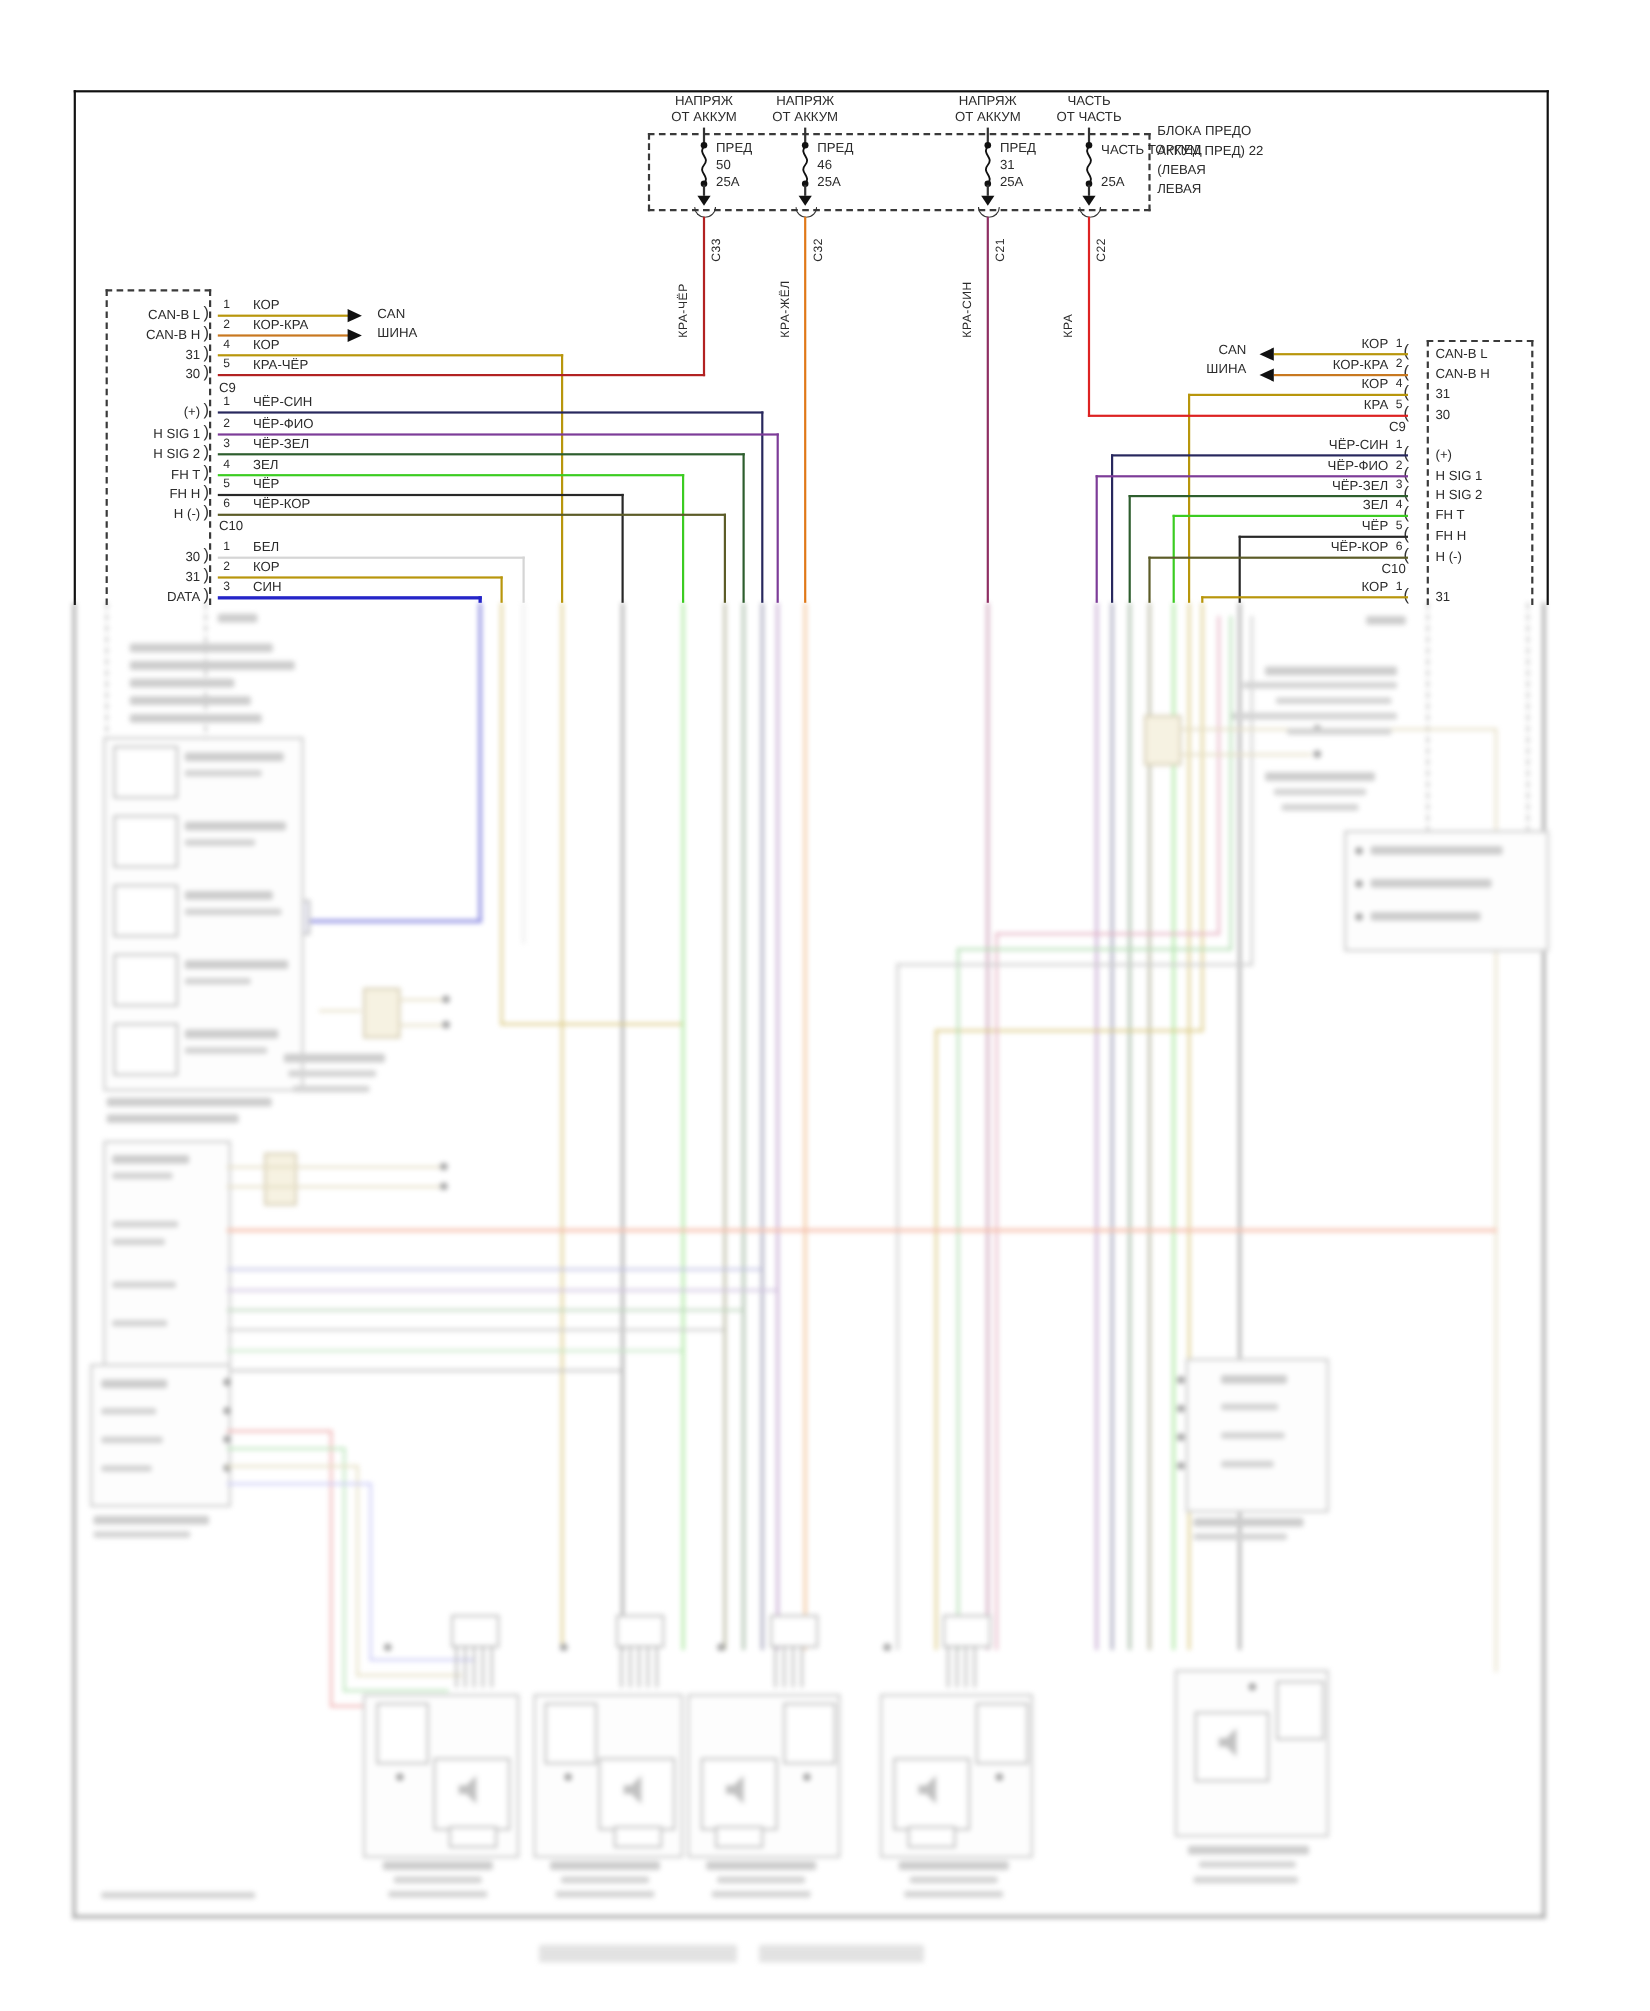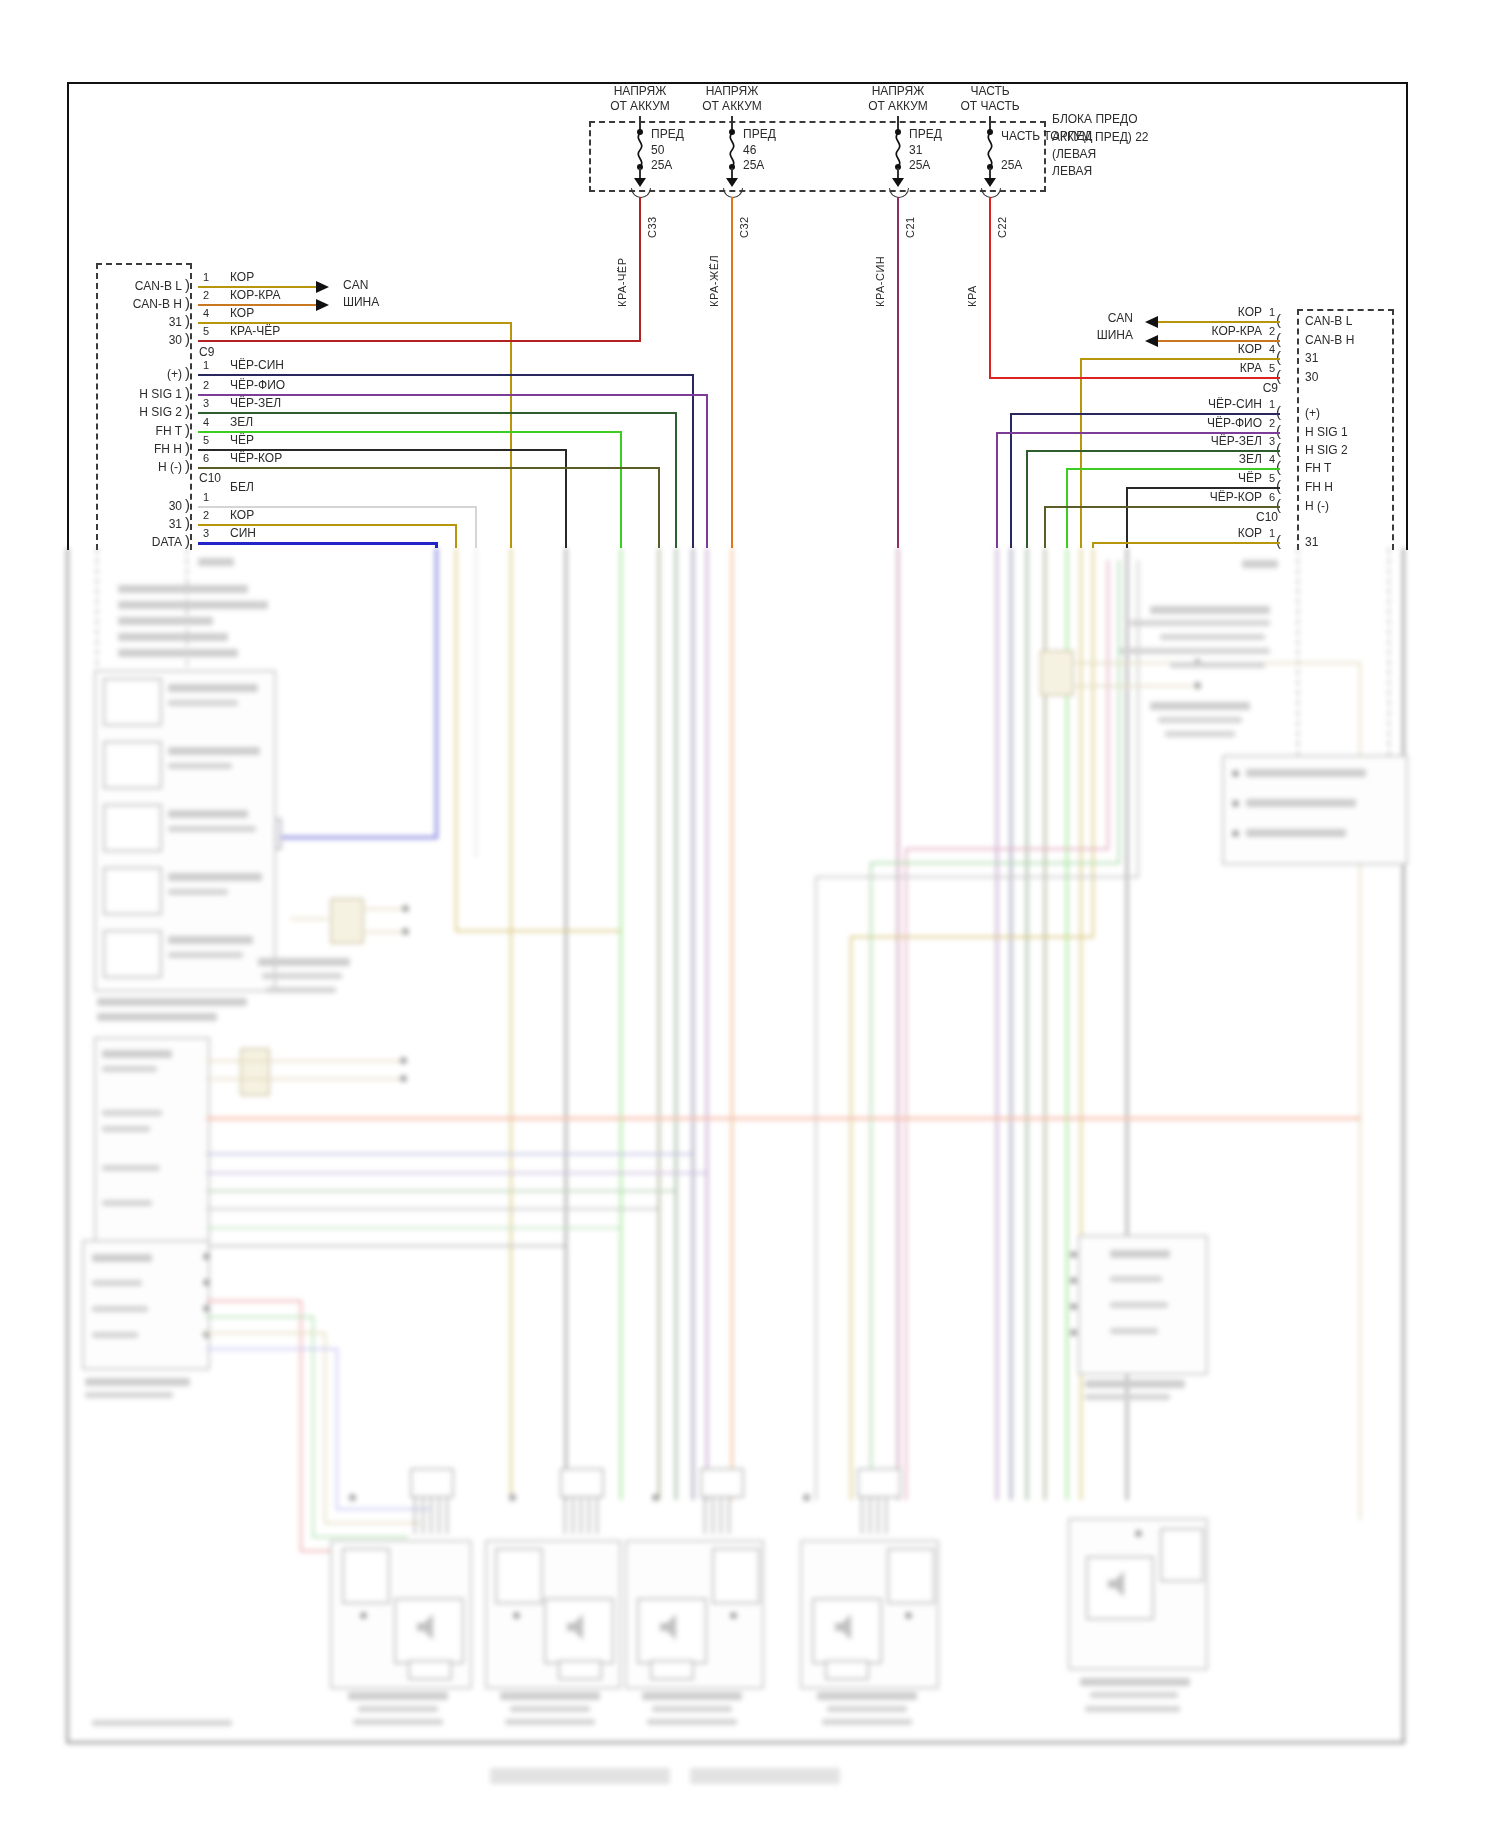--- a/index.html
+++ b/index.html
@@ -205,21 +205,21 @@
   <div class="bracket" style="left:185px;top:458px;">)</div>
   <div class="pin" style="left:203px;top:452px;">6</div>
   <div class="lbl" style="left:230px;top:451px;">ЧЁР-КОР</div>
   <div class="hw c-cherkor" style="left:198px;top:467px;width:462px;"></div>
   <div class="vw c-cherkor" style="left:658px;top:467px;height:81px;"></div>
   <div class="lbl" style="left:199px;top:471px;">C10</div>
 
   <div class="lbl rgt" style="left:96px;top:499px;width:86px;">30</div>
   <div class="bracket" style="left:185px;top:497px;">)</div>
   <div class="pin" style="left:203px;top:491px;">1</div>
-  <div class="lbl" style="left:230px;top:480px;text-align:right;">БЕЛ</div>
+  <div class="lbl" style="left:230px;top:490px;text-align:right;">БЕЛ</div>
   <div class="hw c-bel" style="left:198px;top:506px;width:279px;"></div>
   <div class="vw c-bel" style="left:475px;top:506px;height:42px;"></div>
 
   <div class="lbl rgt" style="left:96px;top:517px;width:86px;">31</div>
   <div class="bracket" style="left:185px;top:515px;">)</div>
   <div class="pin" style="left:203px;top:509px;">2</div>
   <div class="lbl" style="left:230px;top:508px;">КОР</div>
   <div class="hw c-kor" style="left:198px;top:524px;width:259px;"></div>
   <div class="vw c-kor" style="left:455px;top:524px;height:24px;"></div>
 

